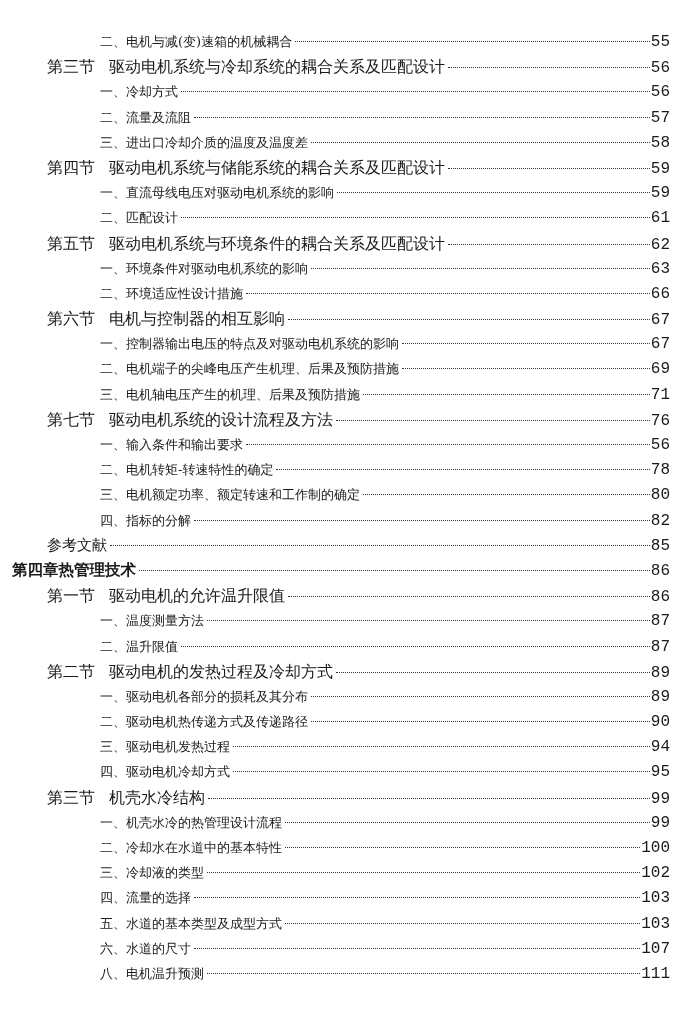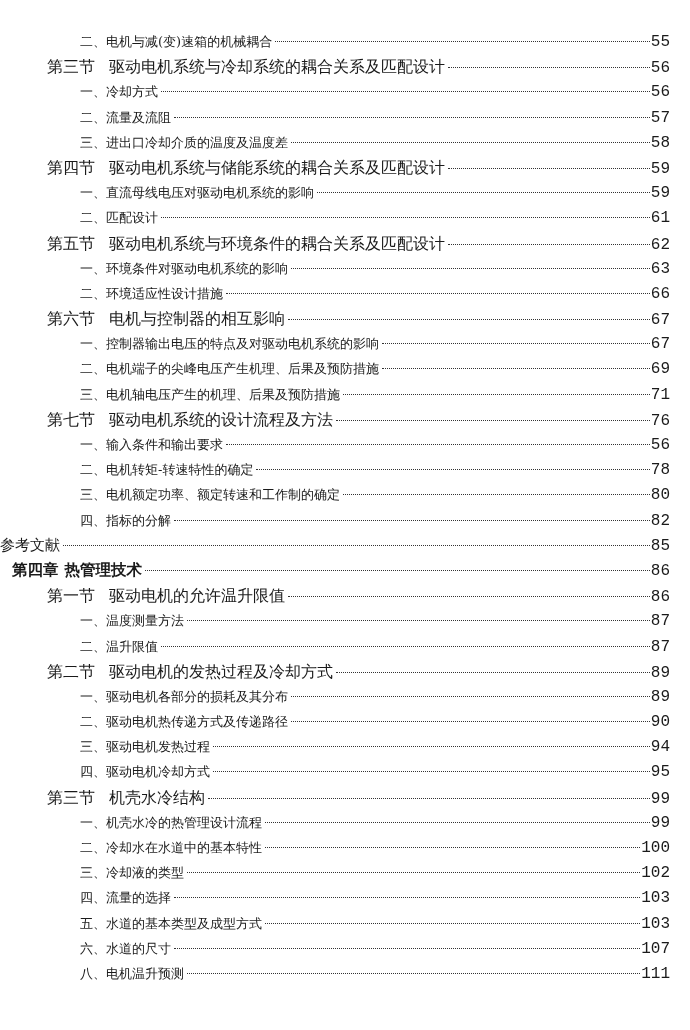--- a/index.html
+++ b/index.html
@@ -43,38 +43,39 @@
       position: relative;
       top: -4px;
       min-width: 10px;
     }
     .row .page {
       flex: 0 0 auto;
       font-family: Liberation Mono, monospace;
       font-size: 16px;
     }
     .lvl-item {
-      padding-left: 80px;
+      padding-left: 100px;
       font-size: 13px;
     }
     .lvl-section {
       padding-left: 47px;
       font-size: 16px;
     }
     .lvl-section .title .num { margin-right: 14px; }
     .lvl-ref {
+      padding-left: 47px;
       font-size: 15px;
     }
     .lvl-chapter {
       padding-left: 12px;
       font-size: 15.5px;
       font-weight: bold;
       font-family: "DejaVu Sans", "Liberation Sans", sans-serif;
     }
-    .lvl-chapter .title .num { margin-right: 6px; }
+    .lvl-chapter .title .num { margin-right: 0; }
     .lvl-chapter .page { font-weight: normal; }
   </style>
 </head>
 <body>
 
 <div class="toc" id="toc">
     <div class="row lvl-item">
     <span class="title"><span class="num">二、</span><span class="text">电机与减(变)速箱的机械耦合</span></span>
     <span class="leader"></span>
     <span class="page">55</span>

